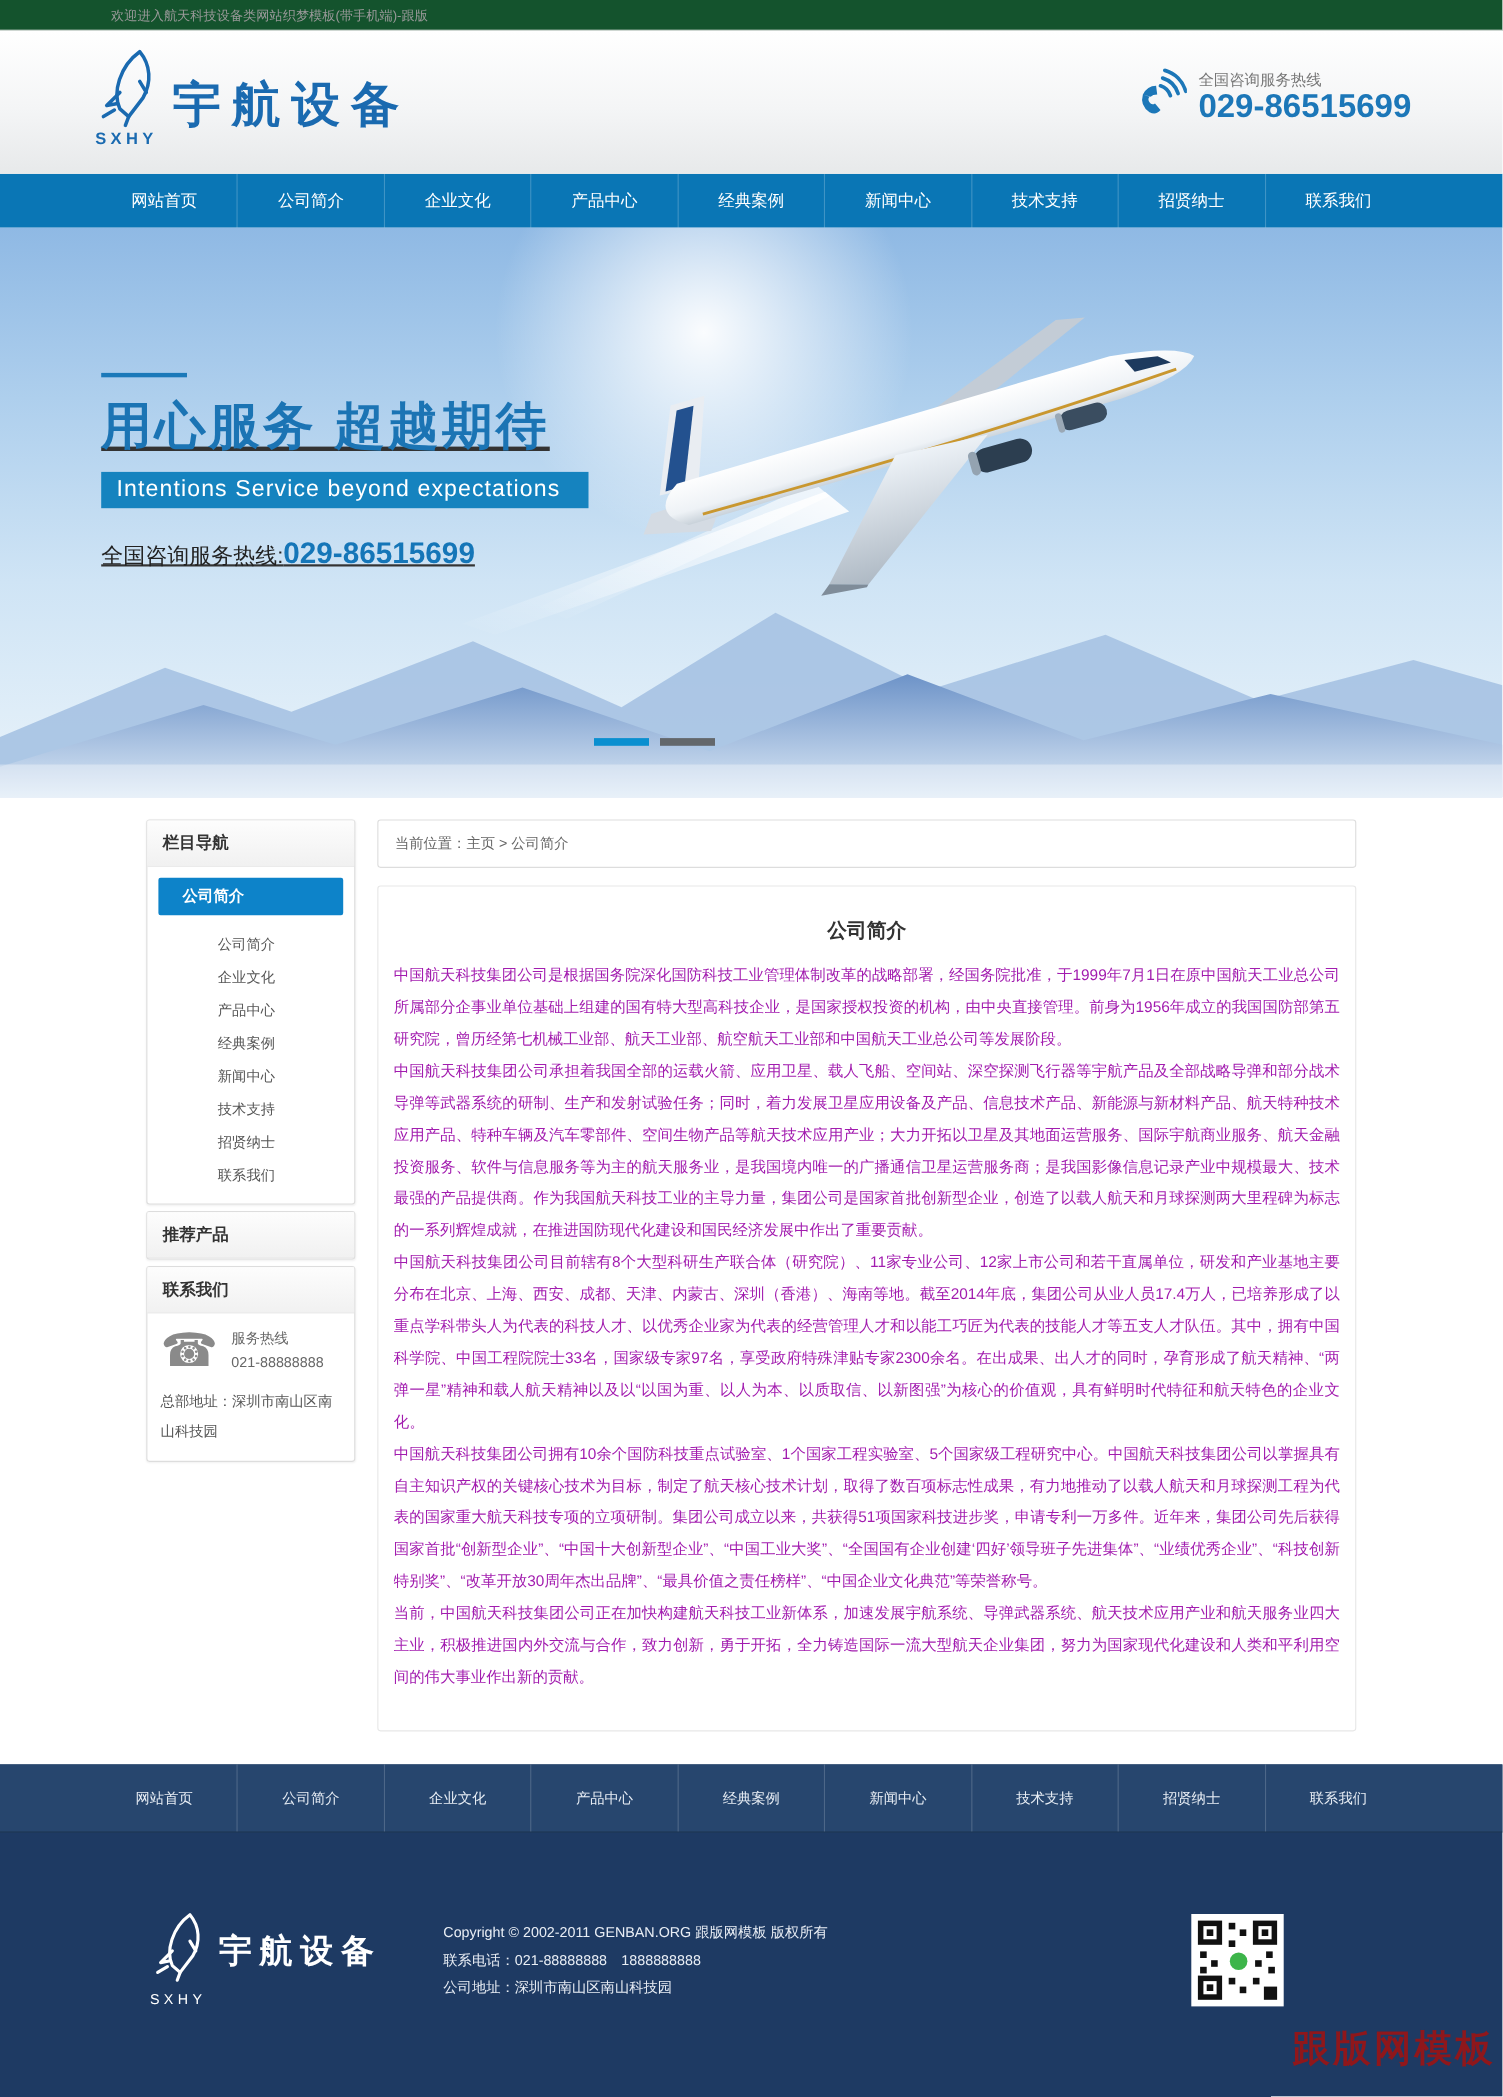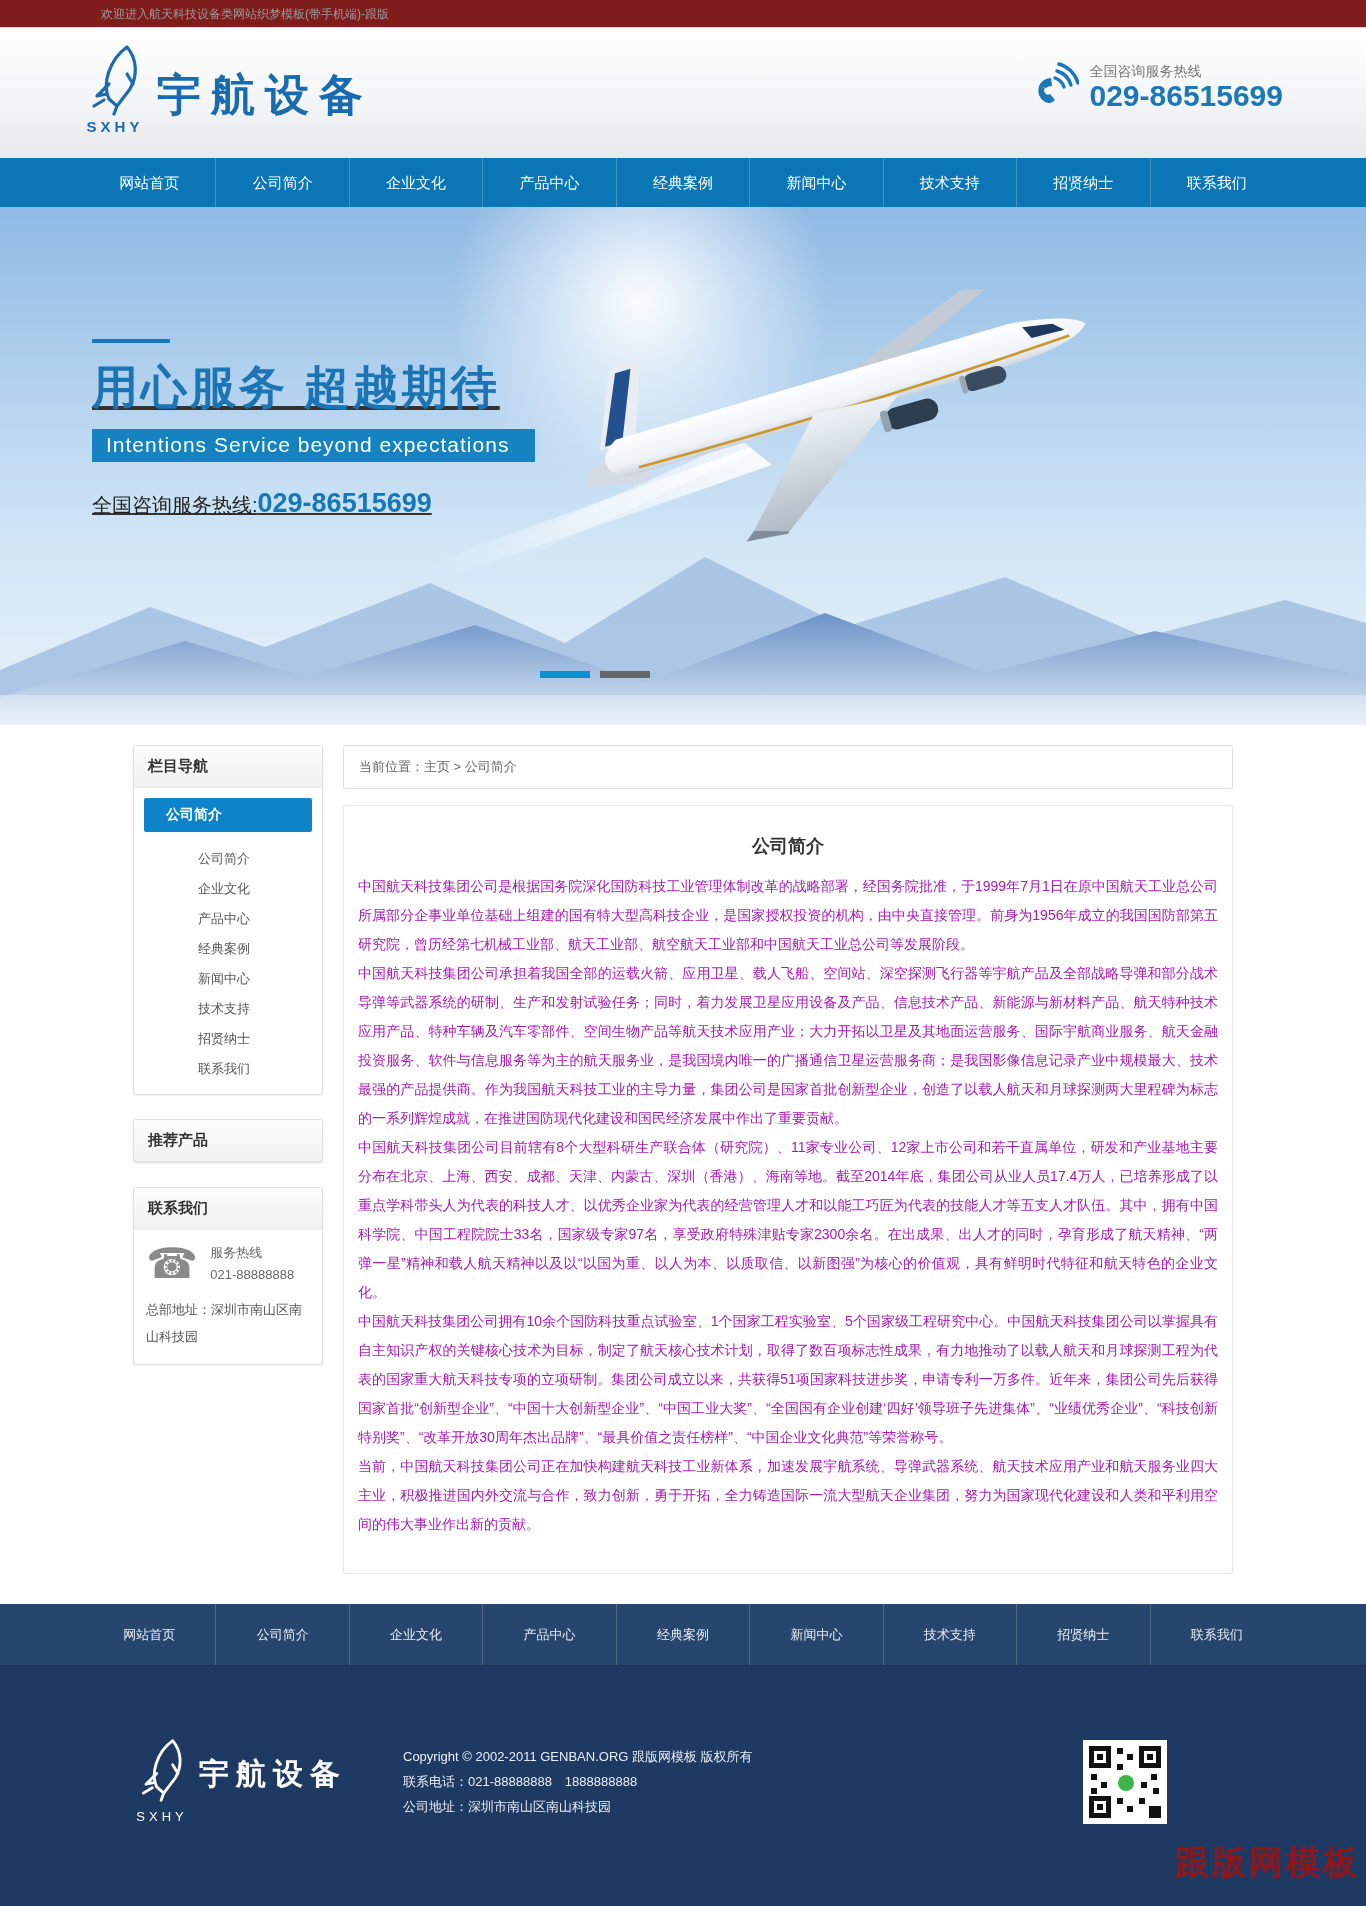--- a/index.html
+++ b/index.html
@@ -2,21 +2,21 @@
 <html><head>
 <meta charset="utf-8">
 <style>
   * { margin:0; padding:0; box-sizing:border-box; }
   html,body { width:1366px; }
   body {
     font-family:"Liberation Sans","DejaVu Sans",sans-serif;
     background:#fff; color:#333; position:relative; height:1906px; overflow:hidden;
   }
   
-  .topbar { height:28px; background:#7f1d1d; border-bottom:1px solid #e3e3e3; }
+  .topbar { height:28px; background:#14532d; border-bottom:1px solid #e3e3e3; }
   .topbar-inner { width:1200px; margin:0 auto; font-size:12px; color:#999; line-height:28px; padding-left:18px; }
   
   .header { height:130px; background:linear-gradient(180deg,#ffffff 0%,#f4f5f6 55%,#e7e9ea 100%); position:relative; }
   .header-inner { width:1200px; margin:0 auto; height:100%; position:relative; }
   .logo { position:absolute; left:0; top:16px; display:flex; align-items:flex-start; cursor:pointer; }
   .logo-mark { width:64px; text-align:center; }
   .logo-mark svg { display:block; margin:0 auto; }
   .logo-sub { font-size:15px; color:#1a6ab0; letter-spacing:4px; margin-top:2px; font-weight:bold; }
   .logo-text { font-size:44px; font-weight:bold; color:#1a6ab0; letter-spacing:10px; margin:22px 0 0 10px; }
   .hotline { position:absolute; right:0; top:34px; display:flex; align-items:center;justify-content:center; }
@@ -41,21 +41,21 @@
   .banner-band { display:inline-block; background:#1583bf; color:#fff; font-size:21px; padding:4px 26px 5px 14px; margin-top:10px; letter-spacing:1px; }
   .banner-hot { margin-top:26px; font-size:20px; color:#222; }
   .banner-hot .num { font-size:27px; color:#1576b8; font-weight:bold; }
   .dots { position:absolute; left:540px; top:464px; z-index:4; display:flex; }
   .dot { width:50px; height:7px; margin-right:10px; cursor:pointer; }
   .dot.active { background:#0a8fd0; }
   .dot.idle { background:#63676b; }
   
   .content { width:1100px; margin:0 auto; padding:20px 0 30px; display:flex; }
   .side { width:190px; flex:0 0 190px; }
-  .side-box { border:1px solid #ddd; border-radius:3px; background:#fff; box-shadow:0 1px 2px rgba(0,0,0,.06); margin-bottom:24px; }
+  .side-box { border:1px solid #ddd; border-radius:3px; background:#fff; box-shadow:0 1px 2px rgba(0,0,0,.06); margin-bottom:6px; }
   .side-head { font-size:15px; font-weight:bold; color:#333; padding:11px 14px; border-bottom:1px solid #e6e6e6; background:linear-gradient(180deg,#fdfdfd,#f1f1f1); }
   .side-active { background:#0d83c9; color:#fff; font-size:14px; font-weight:bold; margin:10px; padding:8px 0 8px 22px; border-radius:2px; cursor:pointer; }
   .side-list { padding:2px 0 10px; }
   .side-list a { display:block; font-size:13px; color:#555; text-decoration:none; padding:6px 0 6px 64px; cursor:pointer; }
   .contact-body { padding:12px 12px 14px; }
   .contact-row { display:flex; align-items:center; }
   .tel-icon { font-size:42px; color:#8a8a8a; line-height:42px; margin-right:12px; }
   .tel-lines { font-size:13px; color:#666; line-height:22px; }
   .addr { font-size:13px; color:#555; line-height:27px; margin-top:10px; }
   .main { flex:1; margin-left:20px; }

